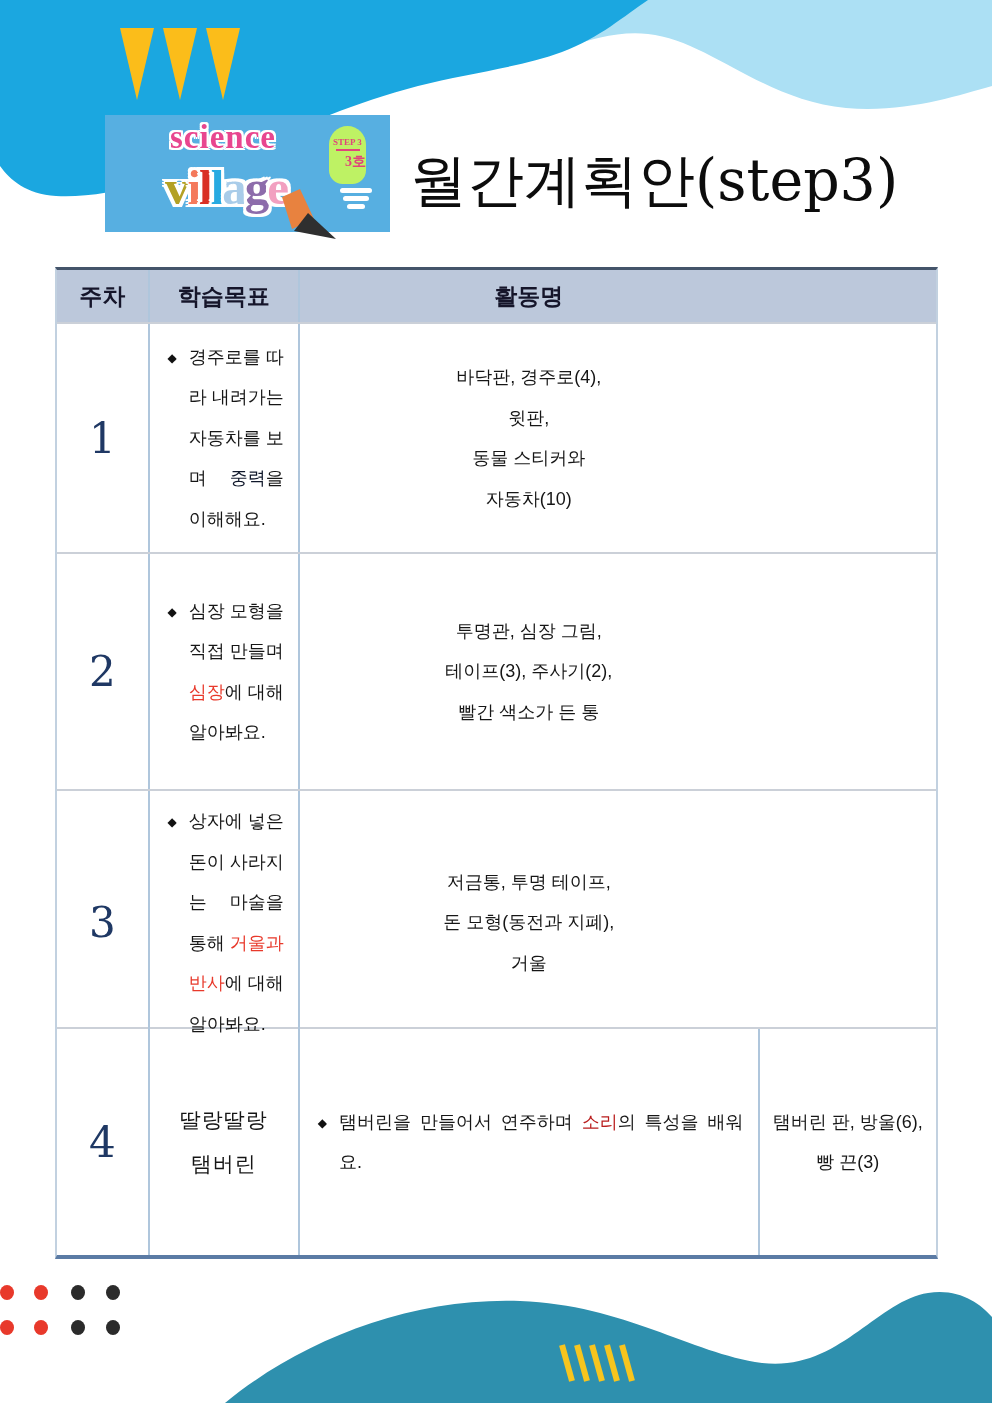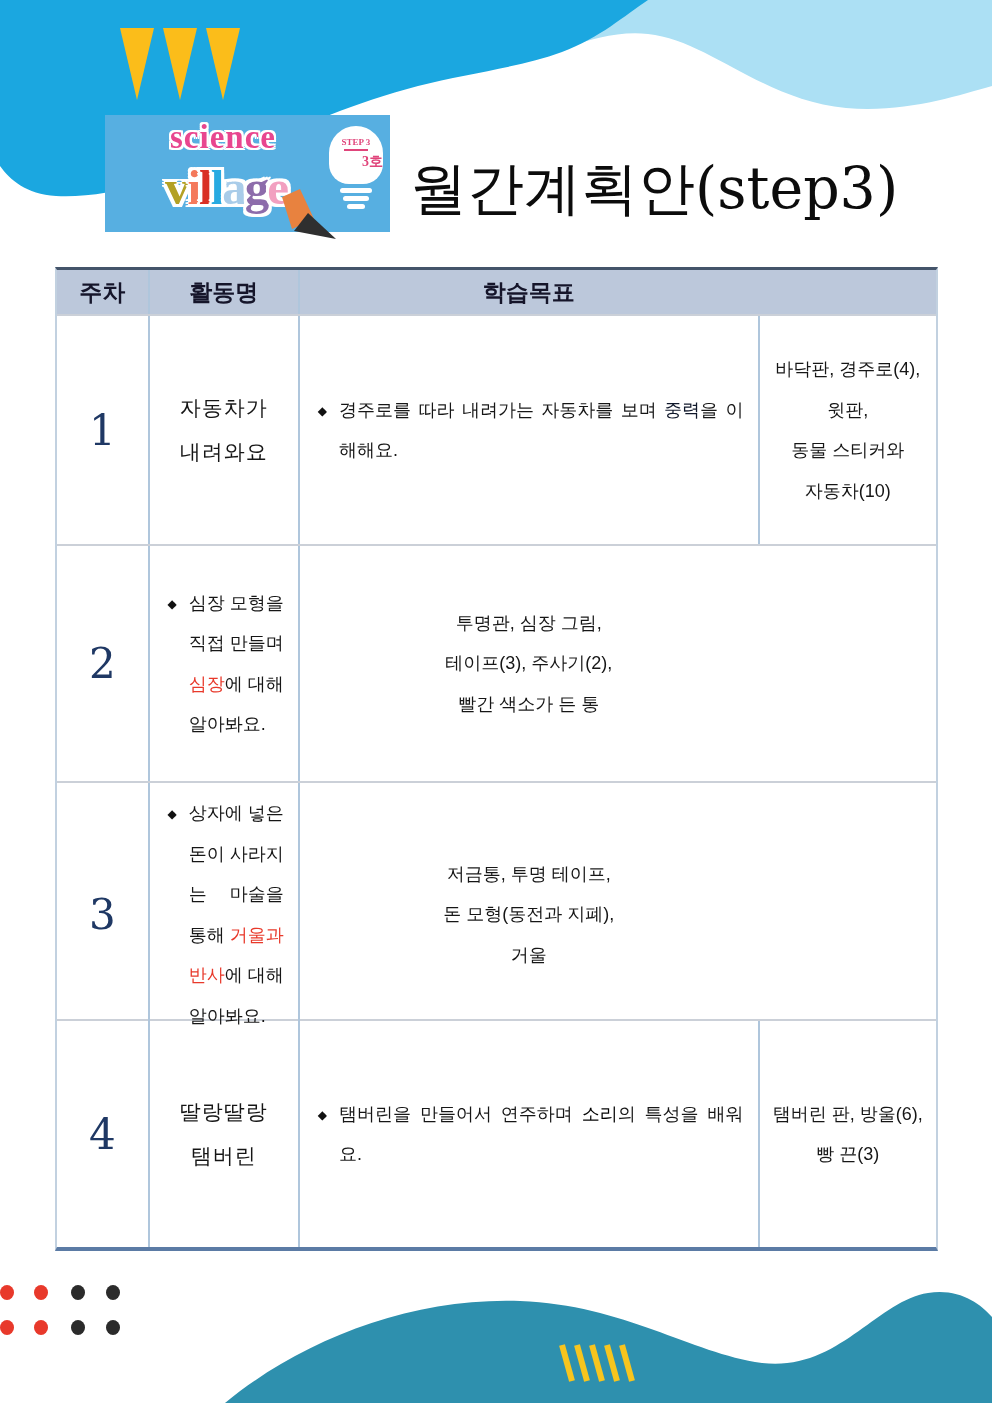--- a/index.html
+++ b/index.html
@@ -10,40 +10,40 @@
   .top-deco{position:absolute;left:0;top:0;}
 
   
   .logo{position:absolute;left:105px;top:115px;width:285px;height:117px;}
   .logo-science{position:absolute;left:18px;top:4px;width:200px;text-align:center;
     font-size:33px;font-weight:bold;letter-spacing:1px;
     text-shadow:-2px -2px 0 #fff,2px -2px 0 #fff,-2px 2px 0 #fff,2px 2px 0 #fff,0 -2px 0 #fff,0 2px 0 #fff,-2px 0 0 #fff,2px 0 0 #fff;}
   .logo-village{position:absolute;left:2px;top:44px;width:238px;text-align:center;
     font-size:49px;font-weight:bold;letter-spacing:-2px;
     text-shadow:-3px -3px 0 #fff,3px -3px 0 #fff,-3px 3px 0 #fff,3px 3px 0 #fff,0 -3px 0 #fff,0 3px 0 #fff,-3px 0 0 #fff,3px 0 0 #fff;}
-  .bulb{position:absolute;left:224px;top:11px;width:54px;height:58px;background:#ffffff;
+  .bulb{position:absolute;left:224px;top:11px;width:37px;height:58px;background:#bef264;
     border-radius:27px 27px 20px 20px;text-align:center;}
   .bulb-step{font-size:9px;font-weight:bold;margin-top:11px;}
   .bulb-line{width:24px;height:2px;margin:2px auto;}
   .bulb-issue{font-size:14px;font-weight:bold;text-align:right;}
   .bulb-bars{position:absolute;left:224px;top:73px;width:54px;}
   .bulb-bars div{background:#fff;height:5px;border-radius:3px;margin:0 auto 3px auto;}
   .bar1{width:32px;} .bar2{width:26px;} .bar3{width:18px;}
   .pencil{position:absolute;left:163px;top:70px;}
 
   
-  .title{position:absolute;left:410px;top:151px;margin:0;
+  .title{position:absolute;left:410px;top:143px;margin:0;
     font-family:"DejaVu Serif","Liberation Serif",serif;
     font-size:57px;font-weight:500;color:#0c0c0c;letter-spacing:0px;white-space:nowrap;}
 
   
   .table{position:absolute;left:55px;top:267px;width:883px;
     border-top:3px solid #44546A;border-bottom:4px solid #5B7BA5;
     border-left:2px solid #C2D1E0;border-right:2px solid #C2D1E0;box-sizing:border-box;}
-  .t-head{display:grid;grid-template-columns:10.3% 17.1% 52.3% 20.3%;height:44px;}
+  .t-head{display:grid;grid-template-columns:10.3% 17.1% 52.3% 20.3%;height:52px;}
   .th{display:flex;align-items:center;justify-content:center;
     font-family:"DejaVu Serif","Liberation Serif",serif;font-size:23px;font-weight:bold;color:#15152a;}
   .t-row{display:grid;grid-template-columns:10.3% 17.1% 52.3% 20.3%;
     border-top:2px solid #CBD0D8;}
   .r1{height:228px;} .r2{height:235px;} .r3{height:236px;} .r4{height:226px;}
   .td{display:flex;align-items:center;justify-content:center;box-sizing:border-box;}
   .th + .th, .td + .td{border-left:2px solid #AFC6DC;}
   .week{font-family:"DejaVu Serif","Liberation Serif",serif;font-size:42px;}
   .name{font-family:"DejaVu Serif","Liberation Serif",serif;font-size:21px;color:#151515;
     line-height:2.1;white-space:pre-line;text-align:center;letter-spacing:1px;}
@@ -90,28 +90,26 @@
       <polygon points="14,12 32,4 46,34 24,44" style="fill: rgb(232, 130, 63);"></polygon>
       <polygon points="40,28 68,54 26,46" style="fill: rgb(47, 47, 47);"></polygon>
     </svg>
   </div>
 
   <h1 class="title">월간계획안(step3)</h1>
 
   <div class="table">
     <div class="t-head" style="background-color: rgb(188, 200, 219);">
       <div class="th">주차</div>
+      <div class="th">학습목표</div>
       <div class="th">활동명</div>
-      <div class="th">학습목표</div>
     </div>
 
     <div class="t-row r1">
       <div class="td week" style="color: rgb(31, 56, 100);">1</div>
-      <div class="td name">자동차가
-내려와요</div>
       <div class="td obj">
         <div class="obj-inner">
           <span class="bullet">◆</span>
           <span class="obj-text"><span>경주로를 따라 내려가는 자동차를 보며 </span><span class="kw" style="color: #0f172a;">중력</span><span>을 이해해요.</span></span>
         </div>
       </div>
       <div class="td mat">바닥판, 경주로(4),
 윗판,
 동물 스티커와
 자동차(10)</div>
@@ -143,21 +141,21 @@
 거울</div>
     </div>
 
     <div class="t-row r4">
       <div class="td week" style="color: rgb(31, 56, 100);">4</div>
       <div class="td name">딸랑딸랑
 탬버린</div>
       <div class="td obj">
         <div class="obj-inner">
           <span class="bullet">◆</span>
-          <span class="obj-text"><span>탬버린을 만들어서 연주하며 </span><span class="kw" style="color: #000000;">소리</span><span>의 특성을 배워요.</span></span>
+          <span class="obj-text"><span>탬버린을 만들어서 연주하며 </span><span class="kw" style="color: #b91c1c;">소리</span><span>의 특성을 배워요.</span></span>
         </div>
       </div>
       <div class="td mat">탬버린 판, 방울(6),
 빵 끈(3)</div>
     </div>
   </div>
 
   <div class="dot dA1" style="background-color: rgb(232, 57, 43);"></div>
   <div class="dot dA2" style="background-color: rgb(232, 57, 43);"></div>
   <div class="dot dA3" style="background-color: rgb(43, 43, 43);"></div>

